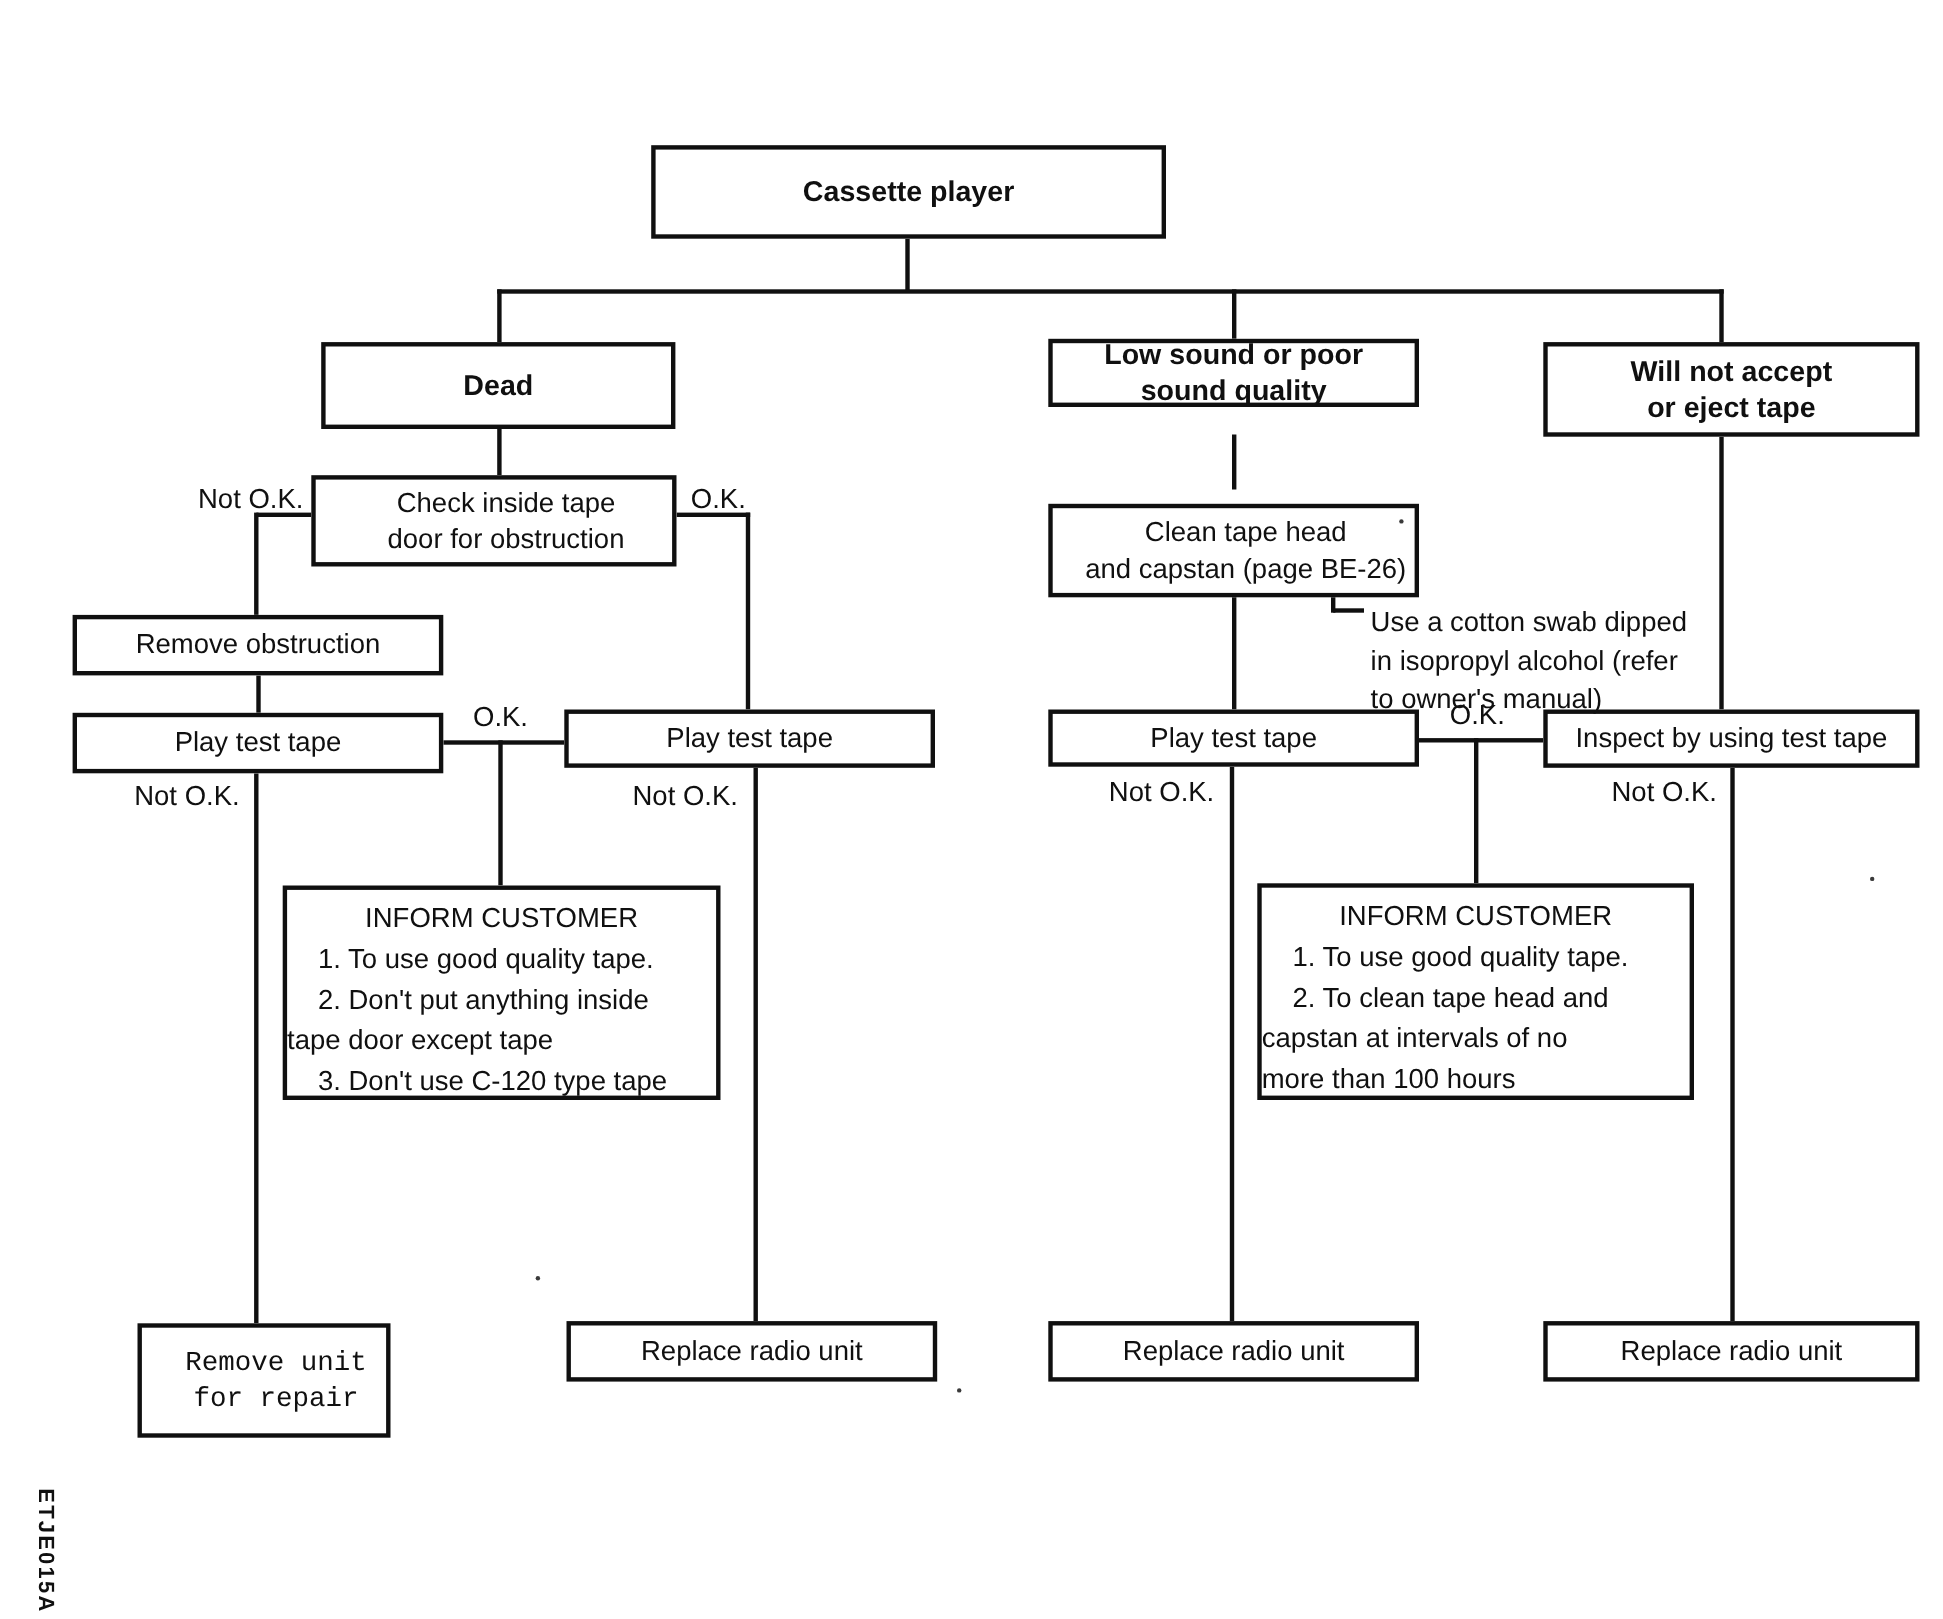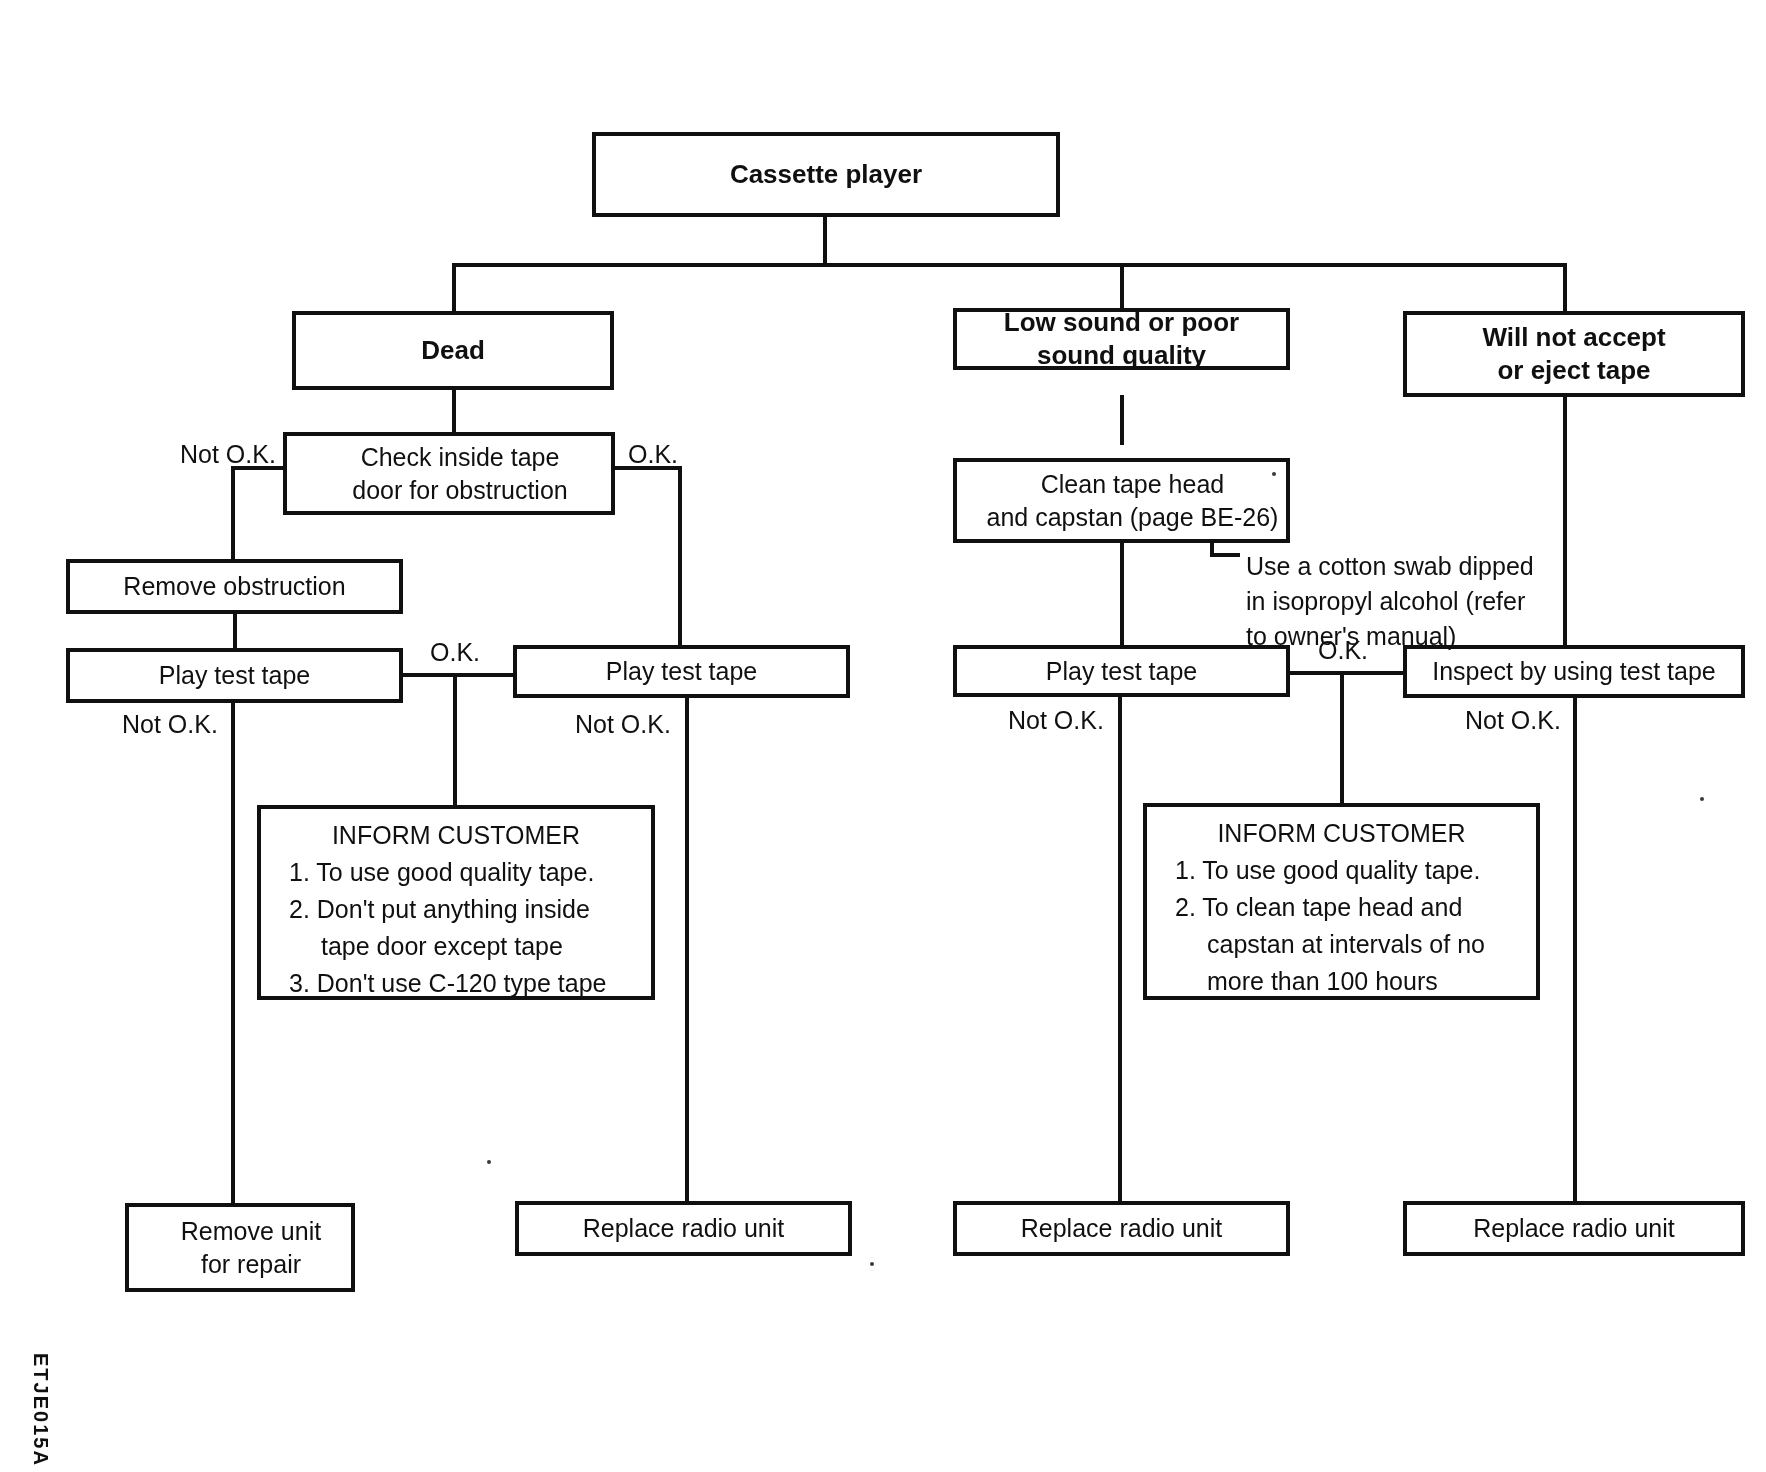--- a/index.html
+++ b/index.html
@@ -15,21 +15,21 @@
     border:4px solid var(--ink); background:var(--paper);
     display:flex; flex-direction:column; justify-content:center;
     font-size:25px; line-height:33px; white-space:nowrap;
   }
   .center { align-items:center; text-align:center; }
   .bold { font-weight:bold; font-size:26px;justify-content:center; }
   .leftpad { padding-left:22px;align-items:center; }
   .inform { line-height:37px; justify-content:flex-start; padding-top:8px; }
   .inform .title { text-align:center; width:100%; }
   .inform .ln { padding-left:28px; }
-  .inform .cont { padding-left:60px; }
+  .inform .cont { }
   .lbl { position:absolute; font-size:25px; white-space:nowrap; }
   .note { position:absolute; font-size:25px; line-height:35px; white-space:nowrap; }
   .h, .v { position:absolute; background:var(--ink); }
   .h { height:4px; }
   .v { width:4px; }
   .code {
     position:absolute; font-size:20px; font-weight:bold; letter-spacing:2px;
     transform:rotate(90deg); transform-origin:left top; white-space:nowrap;
   }
   .dot { position:absolute; width:4px; height:4px; background:#3a3a3a; border-radius:50%; }
@@ -119,21 +119,21 @@
 </div>
 
 <div class="node inform" style="left:1143px; top:803px; width:397px; height:197px;">
   <div class="title">INFORM CUSTOMER</div>
   <div class="ln">1. To use good quality tape.</div>
   <div class="ln">2. To clean tape head and</div>
   <div class="cont">capstan at intervals of no</div>
   <div class="cont">more than 100 hours</div>
 </div>
 
-<div class="node leftpad" style="left:125px; top:1203px; width:230px; height:89px;">
+<div class="node leftpad" style="left:125px; top:1203px; width:230px; height:104px;font-family:Liberation Mono, monospace;">
   <div>Remove unit</div>
   <div>for repair</div>
 </div>
 
 <div class="node center" style="left:515px; top:1201px; width:337px; height:55px;">
   <div>Replace radio unit</div>
 </div>
 
 <div class="node center" style="left:953px; top:1201px; width:337px; height:55px;">
   <div>Replace radio unit</div>

